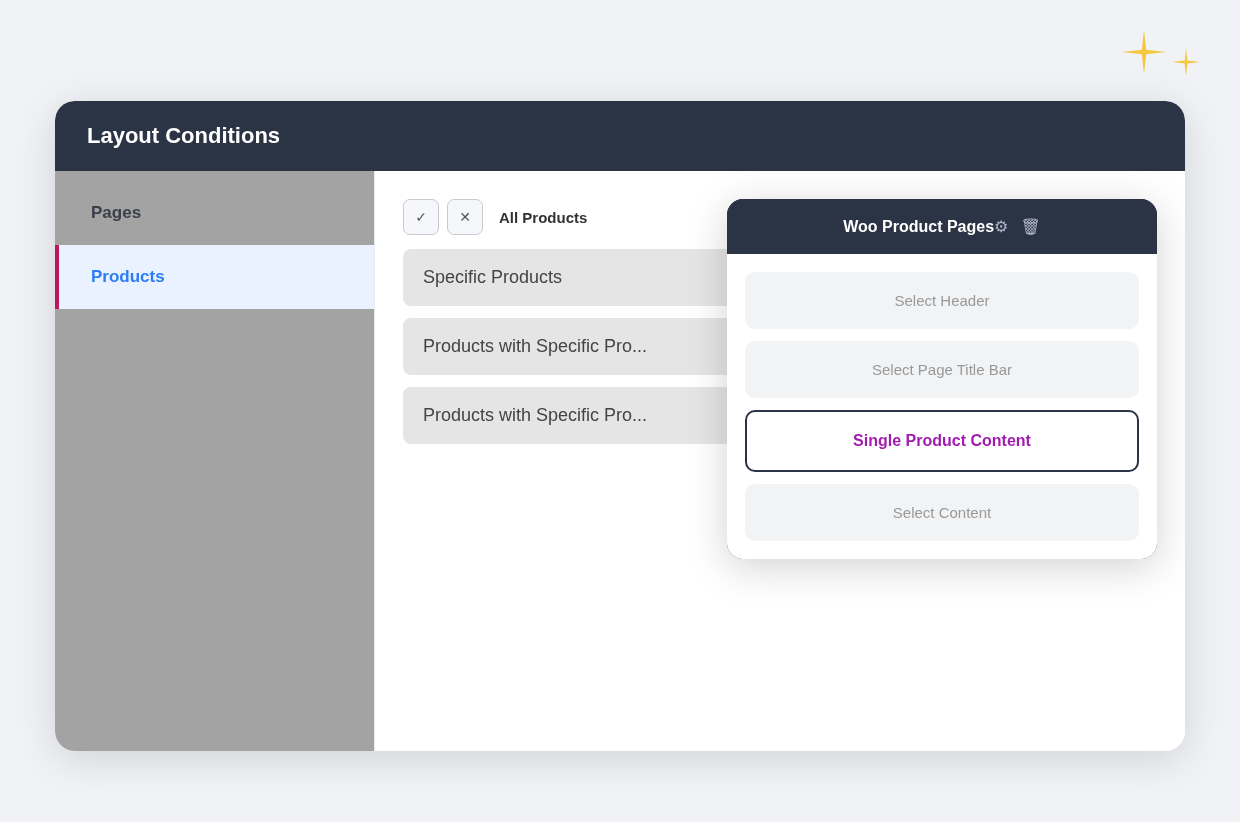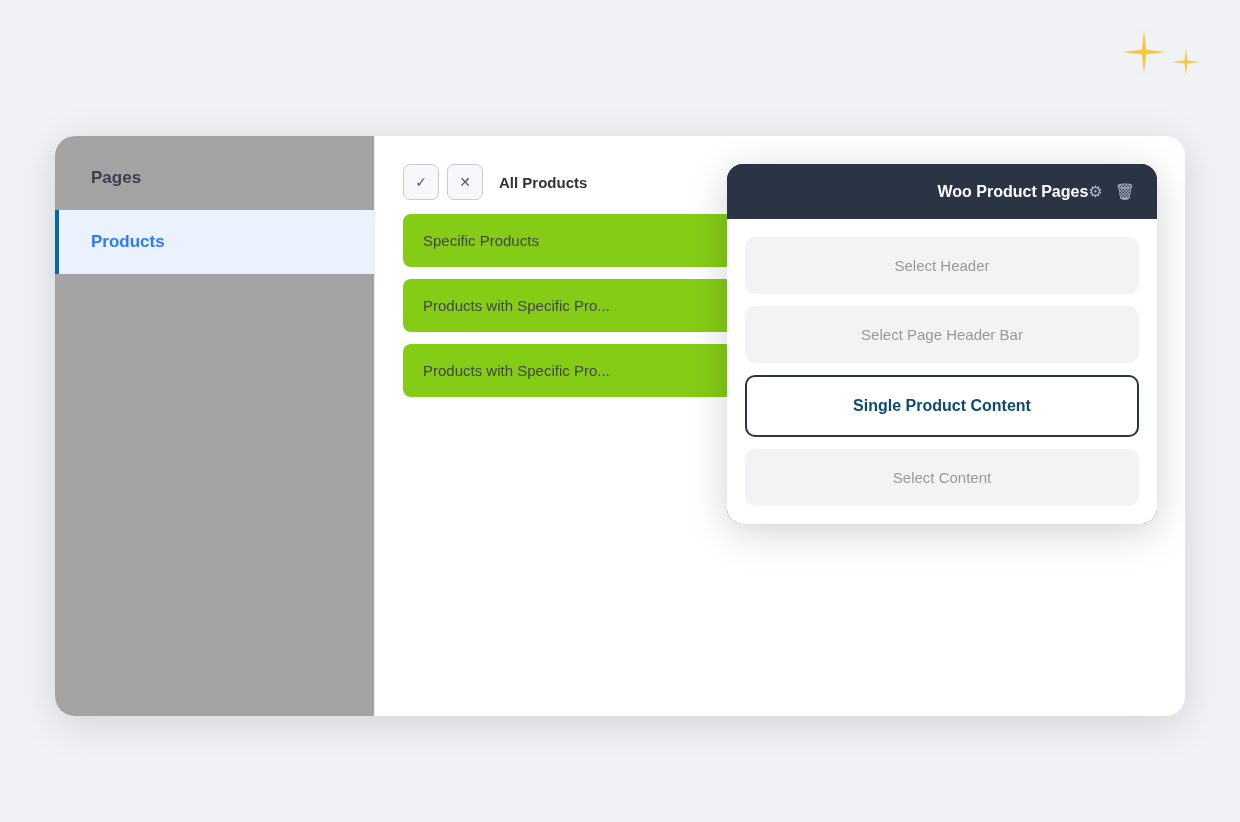--- a/index.html
+++ b/index.html
@@ -79,21 +79,21 @@
       padding: 22px 32px;
       font-size: 17px;
       font-weight: 600;
       color: #3a3f4b;
       cursor: pointer;
       border-left: 4px solid transparent;
     }
     .sidebar-item.active {
       background: #eaf2ff;
       color: #2d7cf6;
-      border-left: 4px solid #0369a1;
+      border-left: 4px solid #be185d;
     }
 
     
     .content-area {
       flex: 1;
       padding: 28px 28px;
       overflow: hidden;
       position: relative;
     }
 
@@ -123,46 +123,46 @@
     }
 
     .condition-label {
       font-size: 15px;
       color: #333;
       font-weight: 700;
     }
 
     
     .dropdown-option {
-      background: #84cc16;
+      background: #e5e5e5;
       border-radius: 8px;
       padding: 18px 20px;
       margin-bottom: 12px;
-      font-size: 15px;
+      font-size: 18px;
       color: #444;
       cursor: pointer;
       width: 330px;
     }
 
     
     .woo-popup {
       position: absolute;
       right: 0;
       top: 0;
       width: 430px;
       background: #2b3445;
       border-radius: 16px;
       padding: 0;
       box-shadow: 0 8px 40px rgba(0,0,0,0.18);
       z-index: 10;
     }
     .woo-popup-header {
       display: flex;
       align-items: center;
-      justify-content: flex-end;
+      justify-content: center;
       padding: 18px 22px;
       background: #2b3445;
       border-radius: 16px 16px 0 0;
     }
     .woo-popup-title {
       color: #fff;
       font-size: 16px;
       font-weight: 700;
     }
     .woo-popup-icons {
@@ -195,21 +195,21 @@
       color: #999;
       cursor: pointer;
       width: 100%;
       font-family: inherit;
     }
 
     
     .woo-select-btn.highlighted {
       background: #fff;
       border: 2.5px solid #2b3445;
-      color: #0c4a6e;
+      color: #a21caf;
       font-weight: 700;
       font-size: 16px;
     }
 
     
     .content-wrapper {
       position: relative;
       display: flex;
       flex-direction: column;
       height: 100%;
@@ -222,20 +222,23 @@
   <svg class="sparkle-large" viewBox="0 0 50 50" fill="currentColor">
     <path d="M25 0 L27.5 22.5 L50 25 L27.5 27.5 L25 50 L22.5 27.5 L0 25 L22.5 22.5 Z"></path>
   </svg>
   <svg class="sparkle-small" viewBox="0 0 50 50" fill="currentColor">
     <path d="M25 0 L27.5 22.5 L50 25 L27.5 27.5 L25 50 L22.5 27.5 L0 25 L22.5 22.5 Z"></path>
   </svg>
 </div>
 
 <div class="main-card">
 
+  <div class="card-header">
+    <span class="card-header-title">Layout Conditions</span>
+  </div>
 
   <div class="card-body">
 
     <div class="sidebar">
       <div class="sidebar-item">Pages</div>
       <div class="sidebar-item active">Products</div>
     </div>
 
     <div class="content-area">
       <div class="content-wrapper">
@@ -259,21 +262,21 @@
         <div class="woo-popup">
           <div class="woo-popup-header">
             <span class="woo-popup-title">Woo Product Pages</span>
             <div class="woo-popup-icons">
               <span class="woo-popup-icon">⚙</span>
               <span class="woo-popup-icon">🗑</span>
             </div>
           </div>
           <div class="woo-popup-body">
             <button class="woo-select-btn">Select Header</button>
-            <button class="woo-select-btn">Select Page Header Bar</button>
+            <button class="woo-select-btn">Select Page Title Bar</button>
             <button class="woo-select-btn highlighted">Single Product Content</button>
             <button class="woo-select-btn">Select Content</button>
           </div>
         </div>
 
       </div>
     </div>
 
   </div>
 </div>

